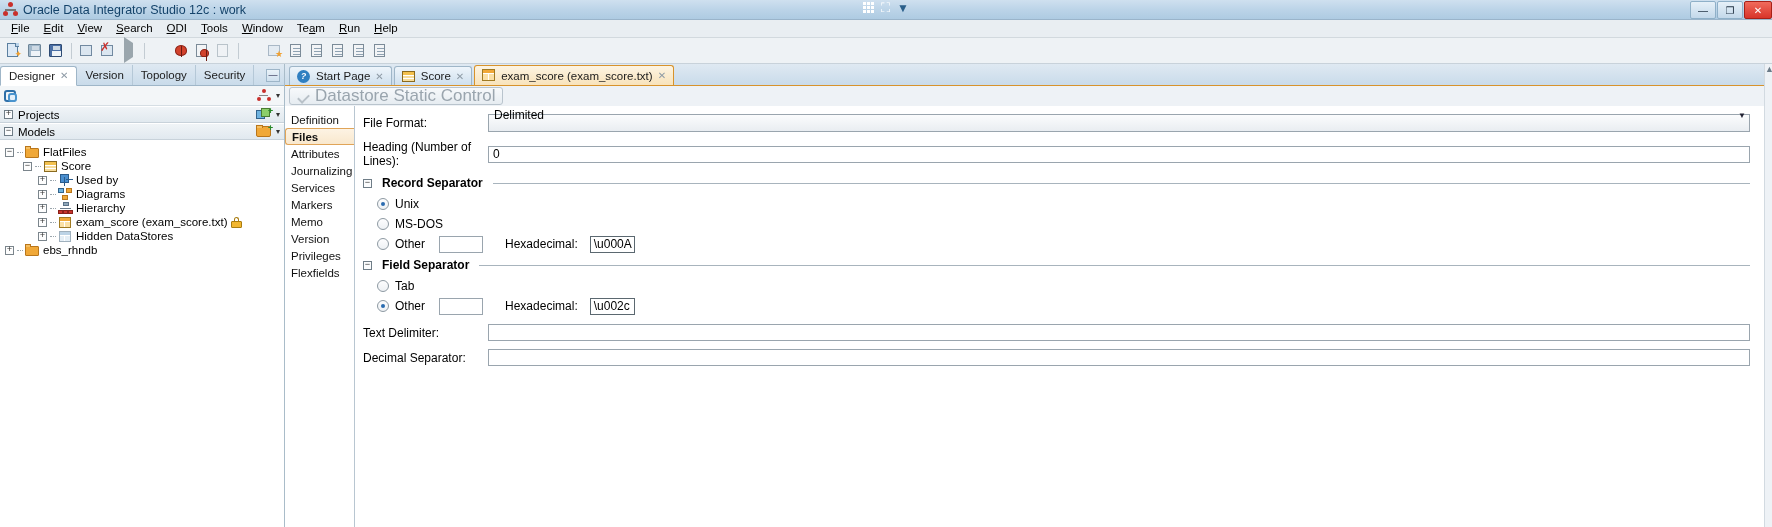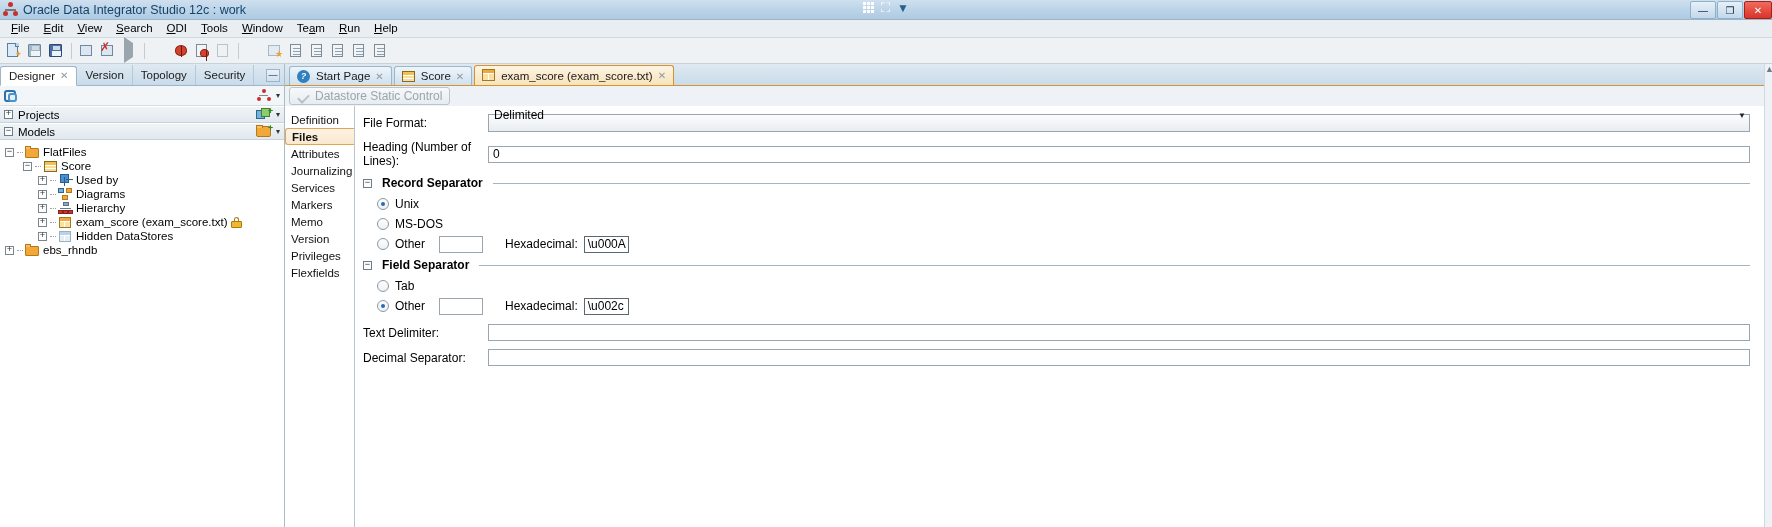--- a/index.html
+++ b/index.html
@@ -222,21 +222,21 @@
 
   .editor-body { flex: 1; background: #eef2f6; display: flex; flex-direction: column; overflow:hidden;}
   .static-ctrl-bar {
     height: 20px; display:flex; align-items:center; padding-left: 4px;
     background: #eef2f6;
   }
   .static-btn {
     height: 17px; display:flex; align-items:center; gap:5px;
     border: 1px solid #b9c4cd; border-radius: 3px; padding: 8px 7px;
     background: linear-gradient(to bottom,#f7f9fb,#e6ecf1);
-    font-size: 12px; color: #9aa5ae;
+    font-size: 17px; color: #9aa5ae;
   }
   .chk-ic { width: 13px; height: 11px; position: relative; }
   .chk-ic:after {
     content:''; position:absolute; left:1px; top:3px; width:9px; height:5px;
     border-left: 2px solid #b8c1c8; border-bottom: 2px solid #b8c1c8;
     transform: rotate(-45deg);
   }
 
   .form-wrap { flex: 1; display: flex; background: #ffffff; overflow:hidden;}
   .side-tabs {
@@ -278,21 +278,21 @@
     margin-right: 6px; position: relative; flex: 0 0 auto;
   }
   .radio.on:after {
     content:''; position:absolute; left:3px; top:3px; width:4px; height:4px;
     border-radius:50%; background:#2b6cb0;
   }
   .radio-label { font-size: 12px; }
   .small-text {
     width: 44px; height: 17px; border: 1px solid #9aa5ae; background:#fff; margin-left: 14px;
   }
-  .hex-label { font-size: 12px; margin-left: 22px; margin-right: 6px; }
+  .hex-label { font-size: 12px; margin-left: 22px; margin-right: 12px; }
   .hex-text {
     width: 45px; height: 17px; border: 1px solid #5b6870; background: #fff;
     font-size: 12px; padding: 0 3px; display:flex; align-items:center;
   }
 
   
   .right-edge { width: 8px; background: #eef2f6; border-left: 1px solid #d2dae1;}
   .scroll-arrow { color:#6b7b88; font-size:9px; text-align:center; }
 </style>
 </head>

